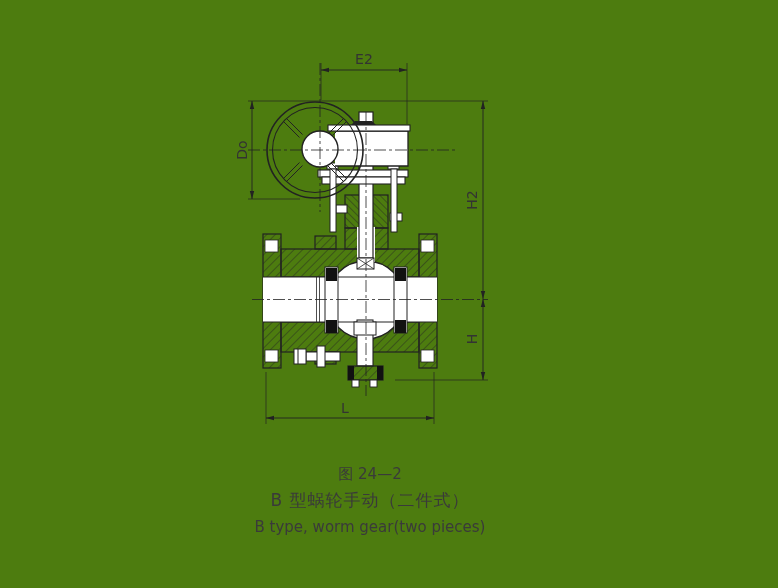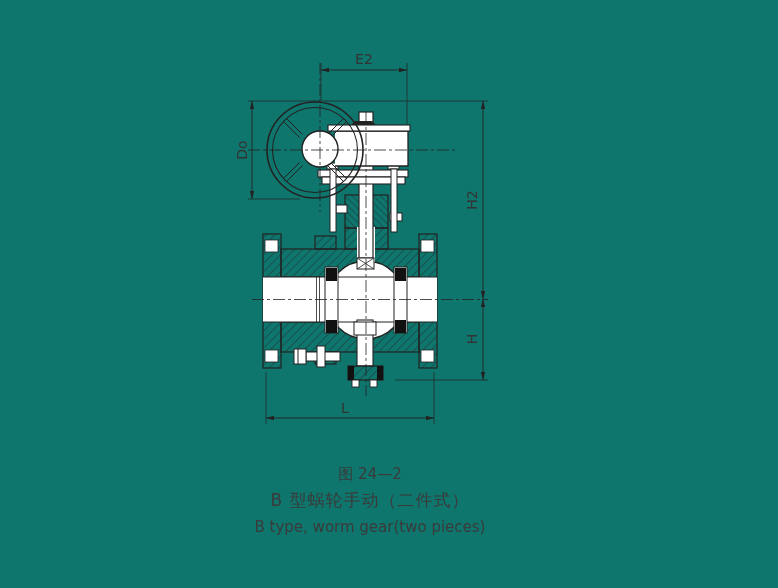--- a/index.html
+++ b/index.html
@@ -1,16 +1,16 @@
 <!DOCTYPE html>
 <html><head>
 <meta charset="utf-8">
 <style>
   html,body{margin:0;padding:0;background:#fff;}
-  .stage{position:relative;width:778px;height:588px;background:#0f766e;overflow:hidden;
+  .stage{position:relative;width:778px;height:588px;background:#4d7c0f;overflow:hidden;
          font-family:"DejaVu Sans","Liberation Sans",sans-serif;}
   svg{position:absolute;left:0;top:0;}
   .dimtext{font-family:"DejaVu Sans","Liberation Sans",sans-serif;font-size:14px;fill:#333;}
   .cap-num{font-size:15px;fill:#3a3a3a;}
   .cap-zh{font-size:17px;fill:#3a3a3a;letter-spacing:1px;}
   .cap-en{font-size:15px;fill:#3a3a3a;}
 </style>
 </head>
 <body>
 

